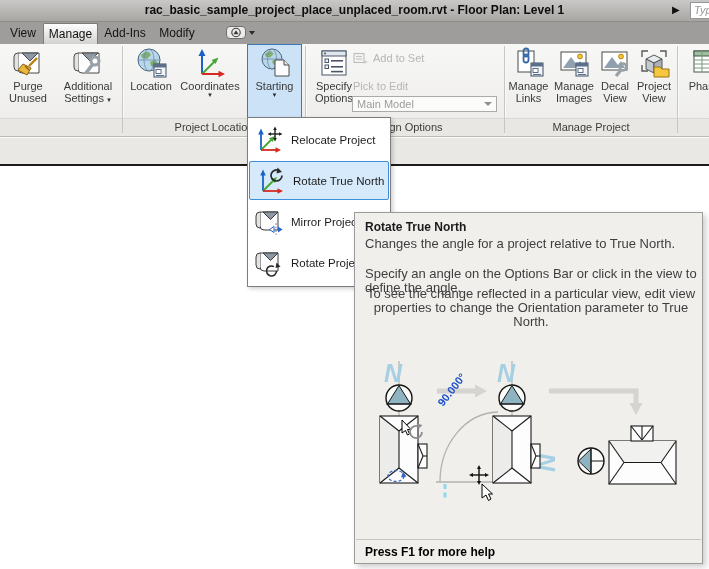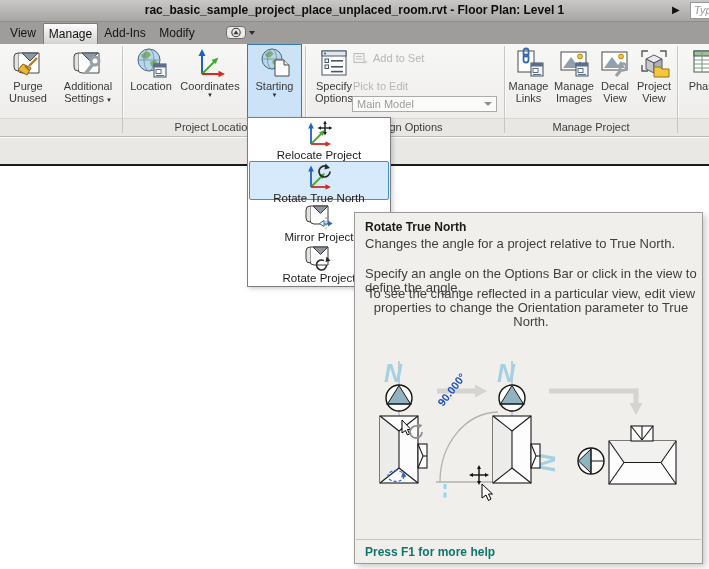--- a/index.html
+++ b/index.html
@@ -41,31 +41,31 @@
   .combo .dd{position:absolute;right:4px;top:5px;width:0;height:0;
     border-left:4px solid transparent;border-right:4px solid transparent;border-top:4px solid #8f8f8d;}
   
   .options-strip{position:absolute;left:0;top:137px;width:709px;height:26px;background:#e9e8e5;
     border-top:1px solid #fbfbf9;border-bottom:2px solid #1b1b1b;}
   .canvas{position:absolute;left:0;top:166px;width:709px;height:403px;background:#ffffff;}
   
   .menu{position:absolute;left:247px;top:117px;width:142px;background:#fff;
     border:1px solid #7d7d7d;z-index:5;padding:1px 0 3px 0;box-shadow:2px 2px 4px rgba(0,0,0,.18);}
   .menu-item{position:relative;height:41px;display:flex;align-items:center;
-    font-size:11.5px;color:#1b1b1b;cursor:default;box-sizing:border-box;white-space:nowrap;flex-direction:column;}
+    font-size:11.5px;color:#1b1b1b;cursor:default;box-sizing:border-box;white-space:nowrap;}
   .menu-item svg{flex:0 0 auto;margin:0 7px 0 6px;}
   .menu-item.hl{background:#d7eafb;border:1px solid #3e8ede;border-radius:2px;margin:1px 1px;height:39px;}
   
   .tooltip{position:absolute;left:354px;top:212px;width:349px;height:352px;background:#f0efec;
     border:1px solid #9b9b9b;z-index:10;box-shadow:3px 3px 6px rgba(0,0,0,.2);box-sizing:border-box;}
   .tt-title{position:absolute;left:10px;top:7px;font-size:12px;font-weight:bold;color:#1a1a1a;}
   .tt-p{position:absolute;left:10px;width:332px;font-size:13px;color:#3e3e3e;line-height:14px;}
   .tt-illu{position:absolute;left:4px;top:122px;}
   .tt-sep{position:absolute;left:1px;right:1px;top:326px;border-top:1px solid #c6c5c2;}
-  .tt-footer{position:absolute;left:10px;top:332px;font-size:12px;font-weight:bold;color:#0f766e;}
+  .tt-footer{position:absolute;left:10px;top:332px;font-size:12px;font-weight:bold;color:#000000;}
 </style>
 </head>
 <body>
 
 <div id="app">
 
   <div class="canvas"></div>
   <div class="options-strip"></div>
 
   <div class="titlebar">

